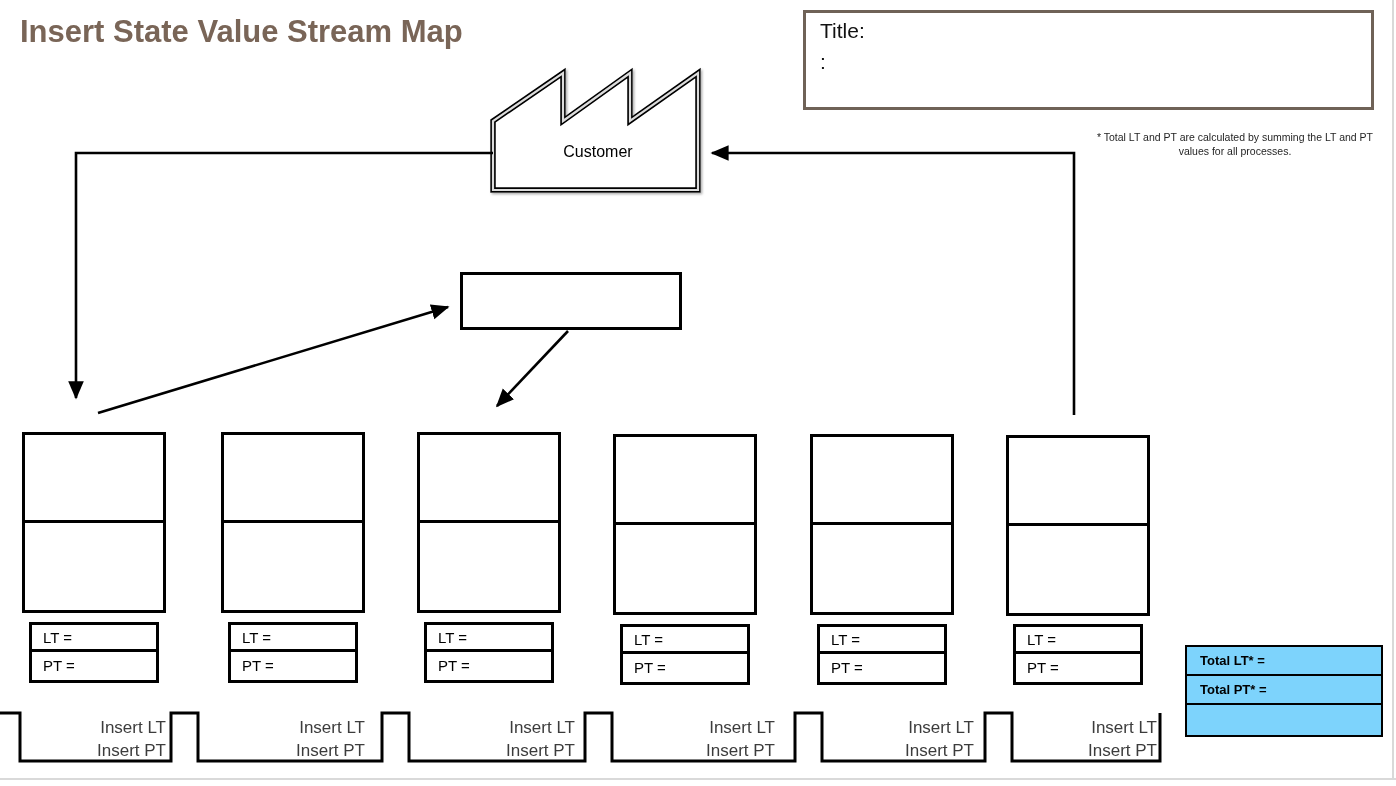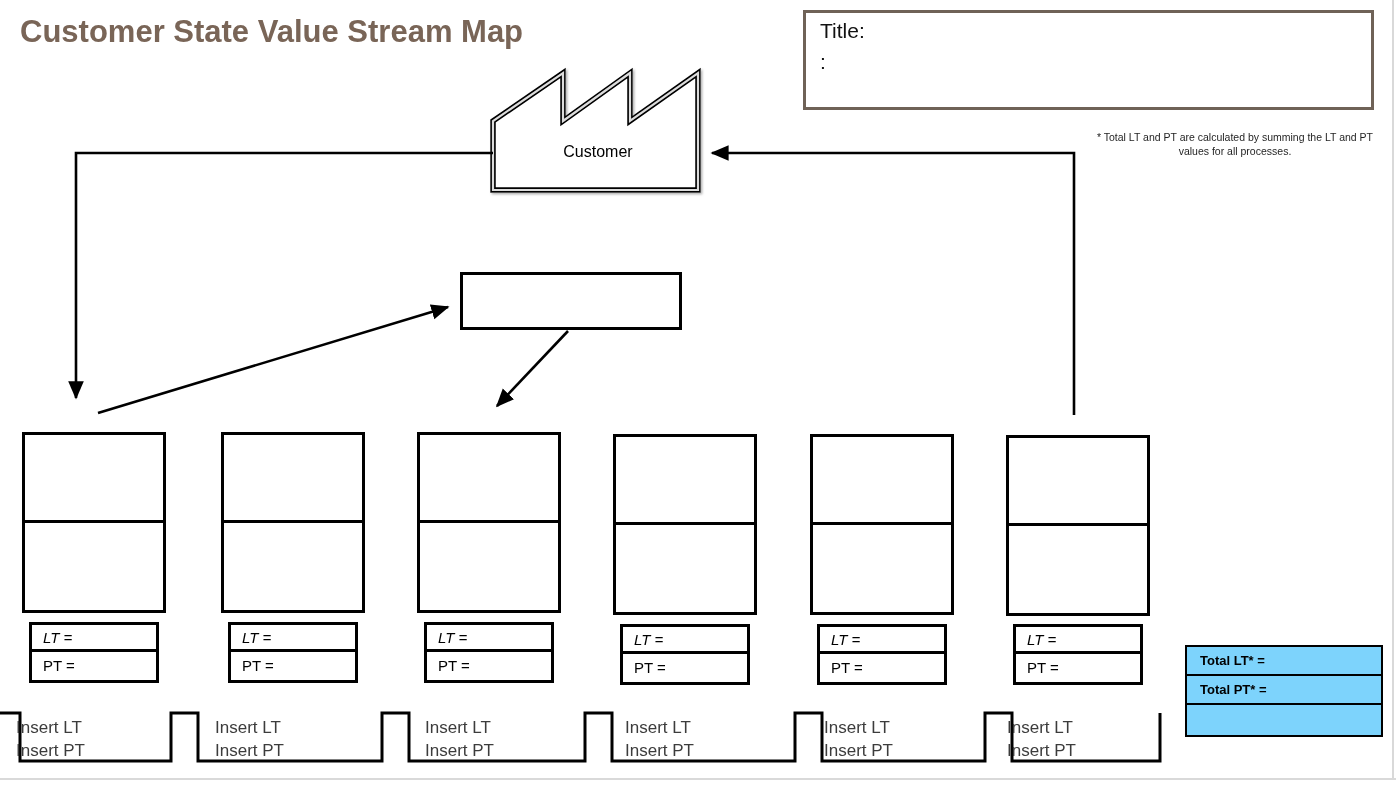--- a/index.html
+++ b/index.html
@@ -35,41 +35,41 @@
     position:absolute;top:432px;width:144px;height:181px;
     border:3px solid #000;background:#fff;
   }
   .proc-top{height:88px;border-bottom:3px solid #000;}
   .proc-bottom{height:87px;}
   .ltpt-box{
     position:absolute;top:622px;width:130px;height:61px;
     border:3px solid #000;background:#fff;
   }
   .ltpt-row{height:26px;display:flex;align-items:center;padding-left:11px;font-size:15px;}
-  .ltpt-row.first{border-bottom:3px solid #000;height:27px;font-style:italic;}
+  .ltpt-row.first{border-bottom:3px solid #000;height:27px;}
   .tl-label{
-    position:absolute;top:716px;width:150px;text-align:left;
+    position:absolute;top:716px;width:150px;text-align:right;
     font-size:17px;line-height:23px;color:#3c3c3c;
   }
   .totals-box{
     position:absolute;left:1185px;top:645px;width:198px;height:92px;
     border:2px solid #000;background:#7dd3fc;
   }
   .totals-row{height:29px;display:flex;align-items:center;padding-left:13px;
     font-size:13px;font-weight:bold;border-bottom:2px solid #000;}
   .totals-row.empty{height:27px;border-bottom:none;font-weight:normal;}
   .slide-edge-bottom{position:absolute;left:0;top:778px;width:1396px;height:2px;background:#d9d9d9;}
   .slide-edge-right{position:absolute;left:1392px;top:0;width:2px;height:780px;background:#d9d9d9;}
 </style>
 </head>
 <body>
 
 <div class="canvas">
 
-  <h1 class="page-title">Customer State Value Stream Map</h1>
+  <h1 class="page-title">Insert State Value Stream Map</h1>
 
   <div class="title-box">
     <div class="tline1">Title:</div>
     <div class="tline2">:</div>
   </div>
 
   <div class="footnote">
     <div>* Total LT and PT are calculated by summing the LT and PT</div>
     <div>values for all processes.</div>
   </div>

